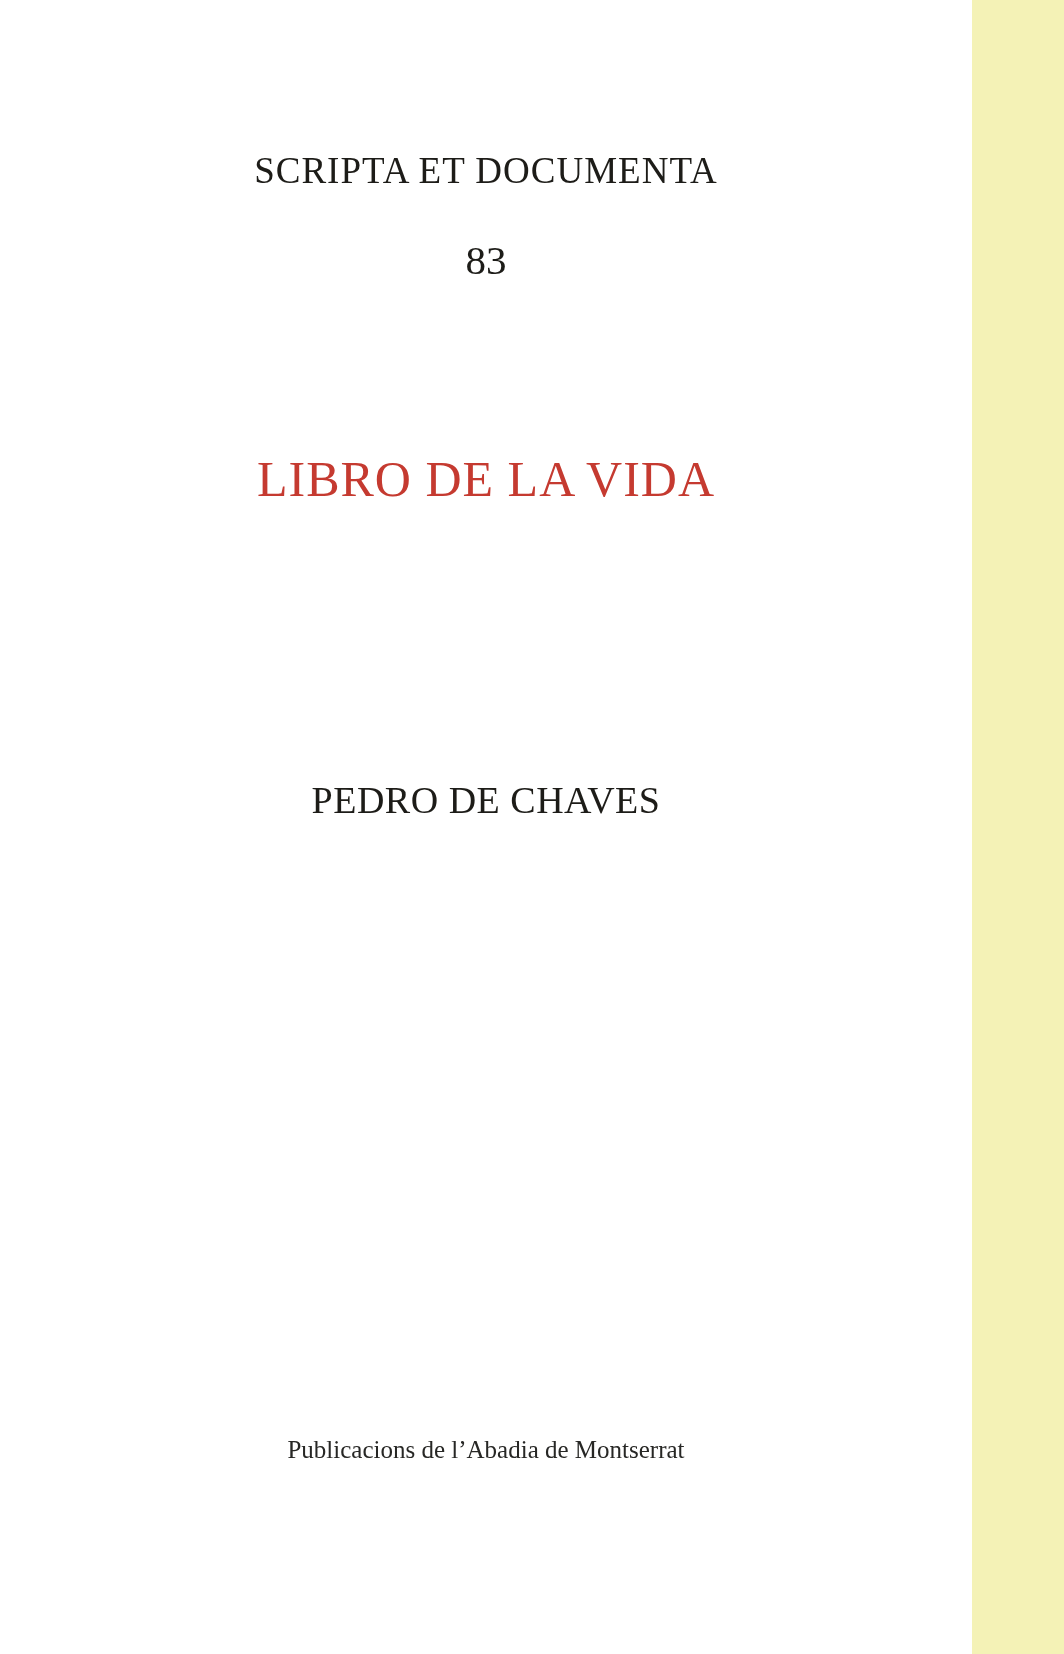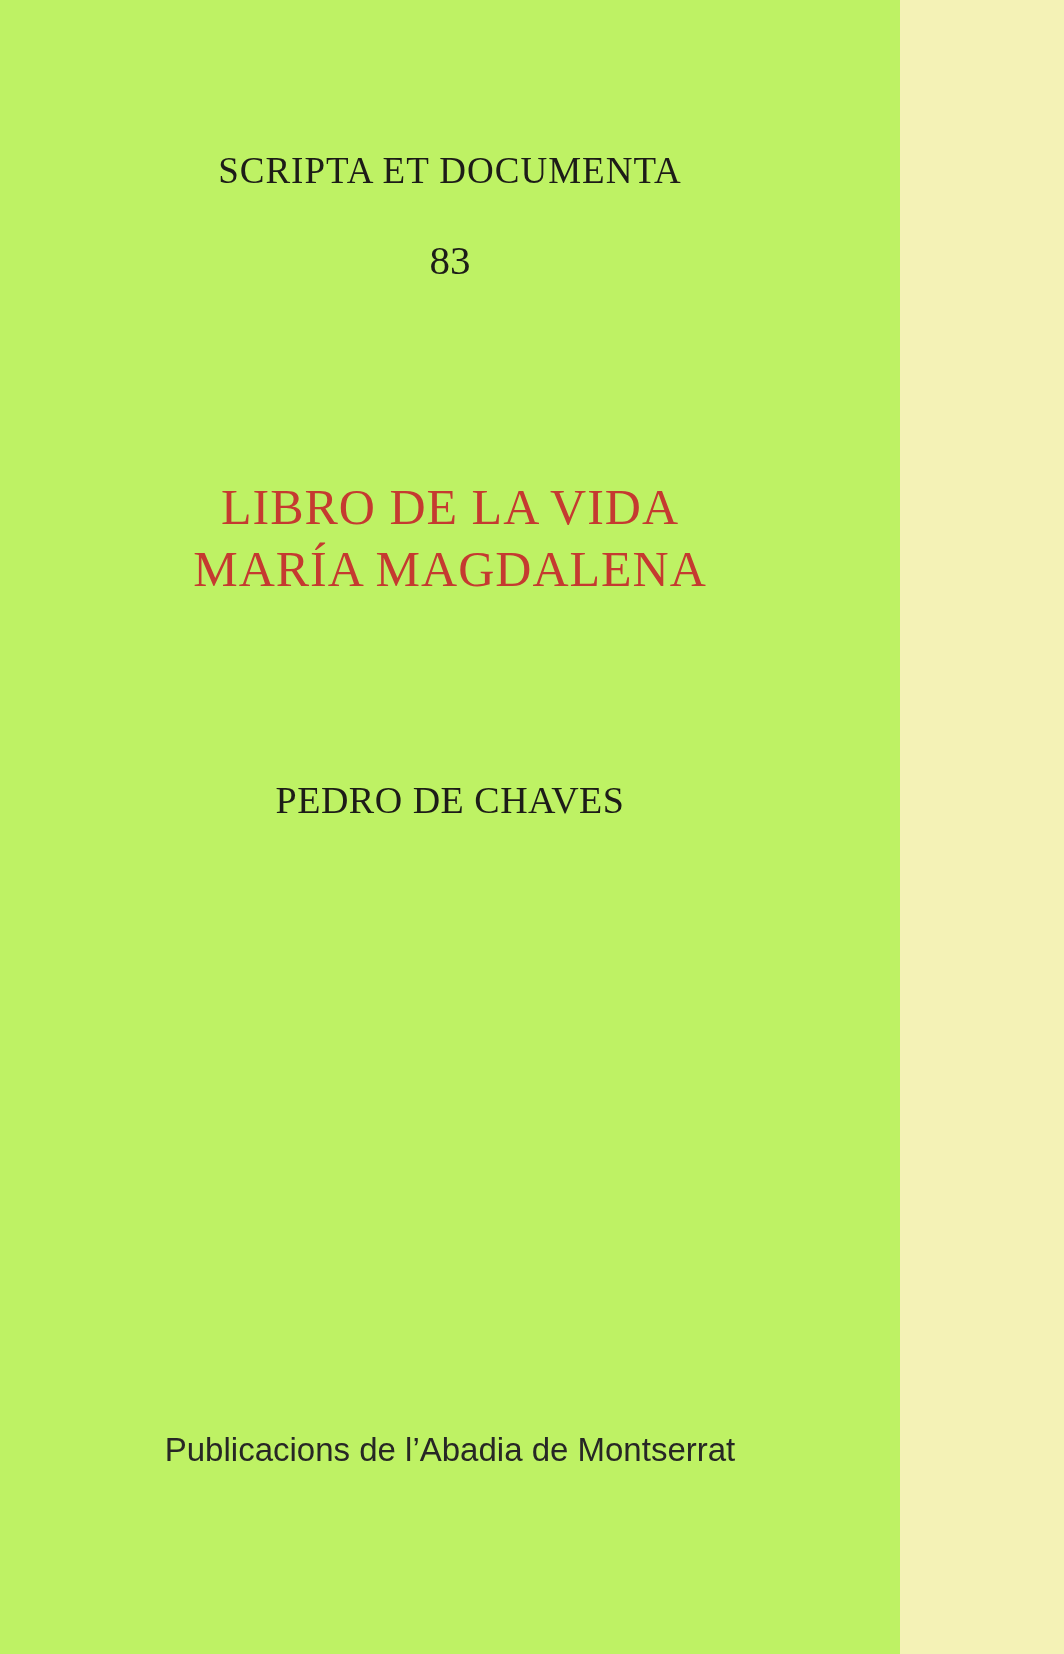--- a/index.html
+++ b/index.html
@@ -8,23 +8,23 @@
   }
   body {
     width: 1064px;
     height: 1654px;
     background: #f4f2b6;
     overflow: hidden;
     font-family: "Liberation Serif", serif;
   }
   .cover {
     position: relative;
-    width: 900px;
+    width: 972px;
     height: 1654px;
-    background: #bef264;
+    background: #ffffff;
   }
   .block {
     position: absolute;
     left: 0;
     right: 0;
     text-align: center;
   }
   .series-title {
     top: 150px;
     font-size: 37px;
@@ -33,55 +33,54 @@
     color: #1d1c18;
   }
   .series-number {
     top: 237px;
     font-size: 41px;
     line-height: 46px;
     color: #1d1c18;
     font-family: Liberation Serif, serif;
   }
   .main-title {
-    top: 476px;
+    top: 448px;
     font-size: 50px;
     line-height: 62px;
     letter-spacing: 1px;
     font-weight: 400;
     color: #c53a30;
   }
   .author {
     top: 778px;
     font-size: 38px;
     line-height: 44px;
     letter-spacing: 0.5px;
     color: #1d1c18;
     font-family: Liberation Serif, serif;
   }
   .imprint {
     top: 1428px;
-    font-family: Liberation Sans, sans-serif;
-    font-size: 33px;
+    font-family: Liberation Serif, serif;
+    font-size: 25px;
     line-height: 44px;
     color: #272725;
   }
 </style>
 </head>
 <body>
 
 <div class="cover">
 
   <div class="block series-title">SCRIPTA ET DOCUMENTA</div>
 
   <div class="block series-number">83</div>
 
   <div class="block main-title">
     <div>LIBRO DE LA VIDA</div>
-    <div>MARÍA MAGDALENA</div>
   </div>
 
   <div class="block author">PEDRO DE CHAVES</div>
 
   <div class="block imprint">
     <div>Publicacions de l’Abadia de Montserrat</div>
   </div>
 
 </div>
 

